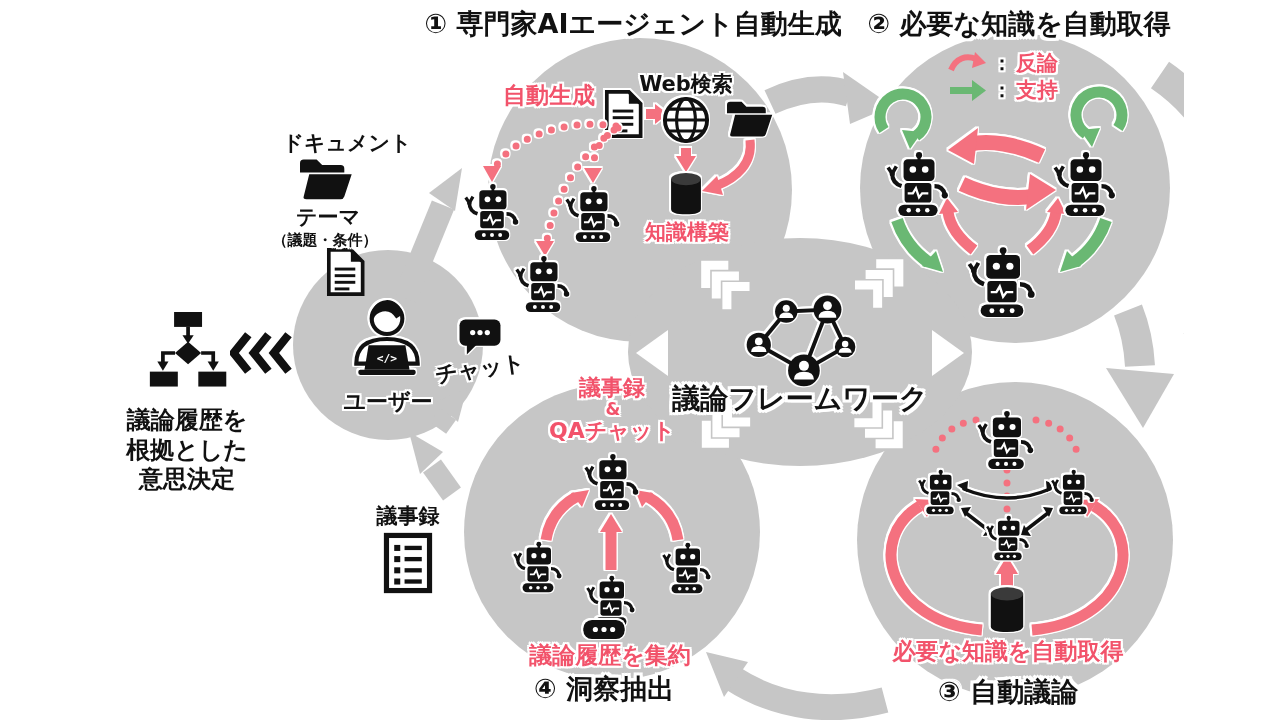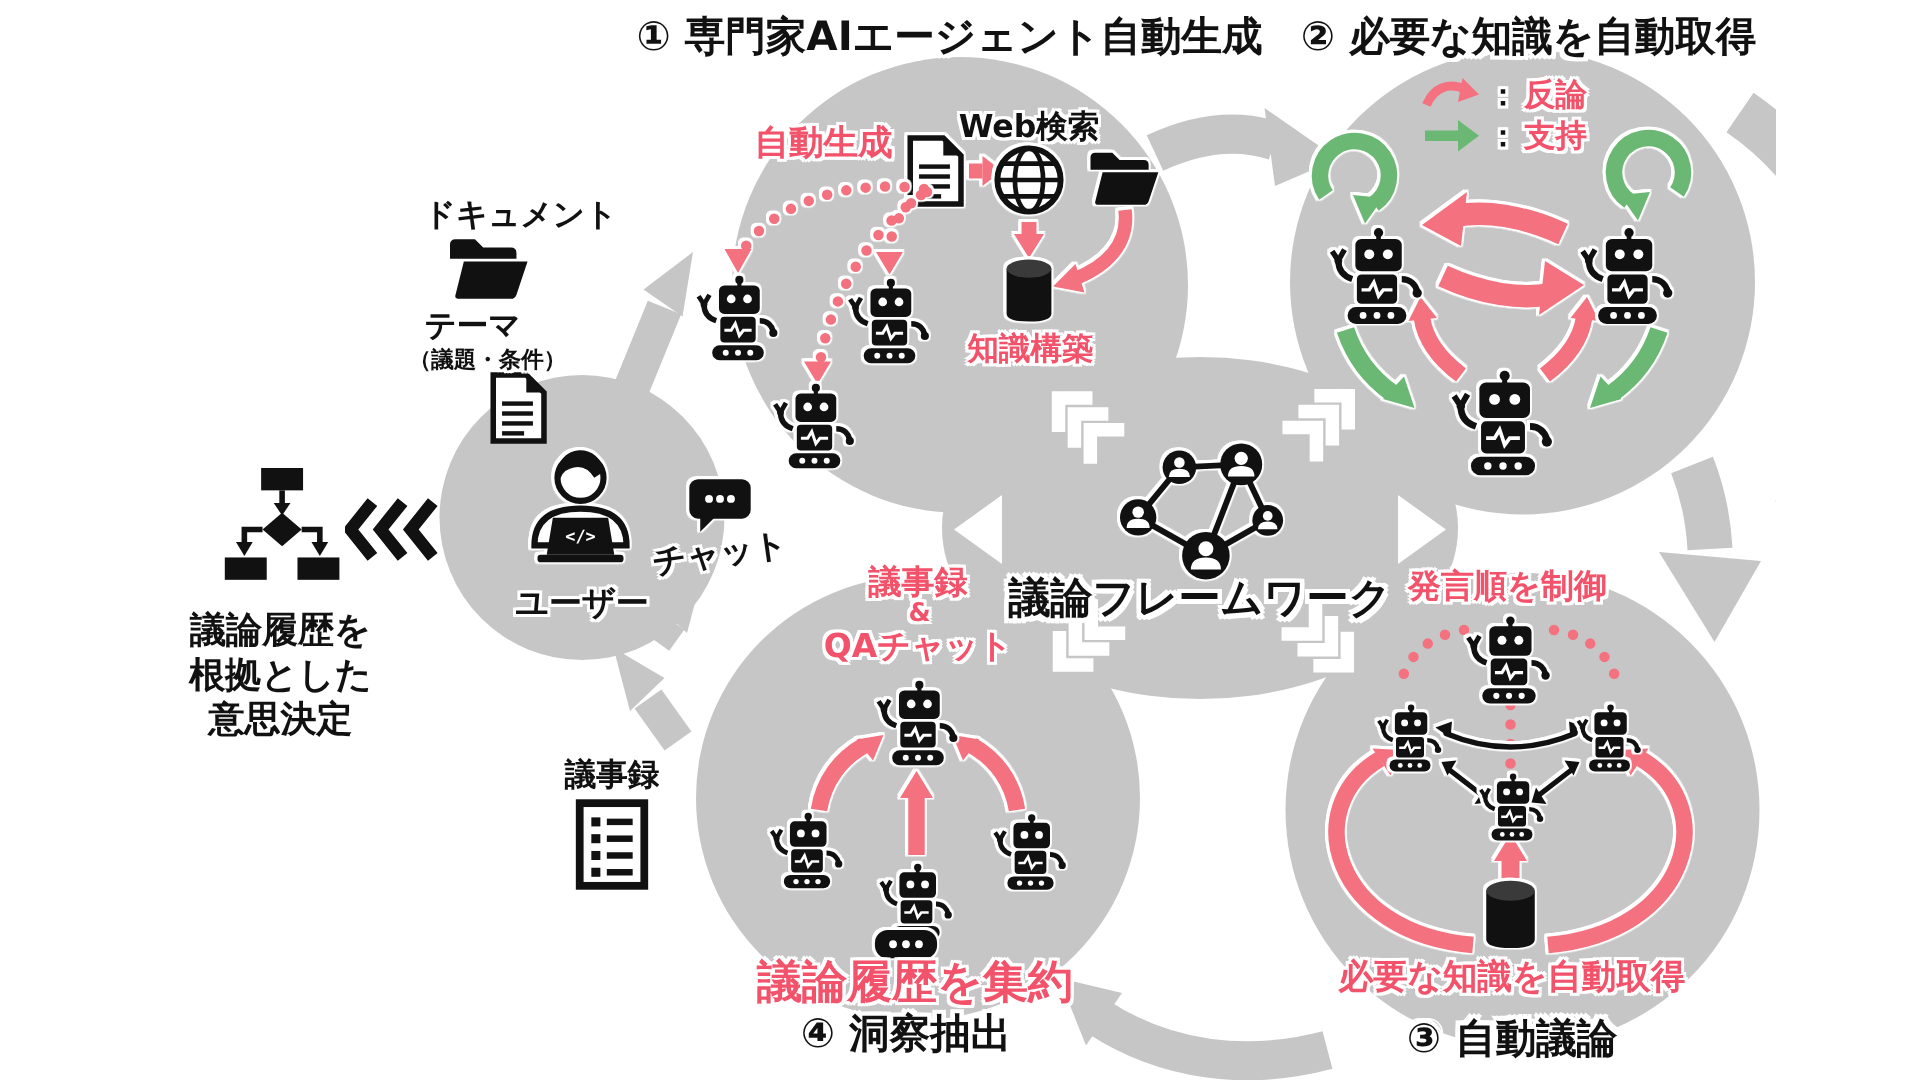--- a/index.html
+++ b/index.html
@@ -344,30 +344,29 @@
 </div>
 <div class="lbl-left owS" style="left:948px;top:90px;">
   <svg width="40" height="26">
     <rect x="2" y="10" width="23" height="7" fill="#6ab873"></rect>
     <polygon points="38,13.5 24,3 24,24" fill="#6ab873"></polygon>
   </svg>
   <span style="font-size:20px;color:#111;">：</span>
   <span class="pink" style="font-size:21px;text-align:right;">支持</span>
 </div>
 
-<div class="lbl pink owS" style="left:1005px;top:391px;font-size:22px;">発言順を制御</div>
 <div class="lbl pink owS" style="left:1008px;top:651px;font-size:23px;">必要な知識を自動取得</div>
 
 <div class="lbl pink owS" style="left:612px;top:388px;font-size:22px;">議事録</div>
 <div class="lbl pink owS" style="left:613px;top:409px;font-size:17px;">&amp;</div>
 <div class="lbl pink owS" style="left:612px;top:431px;font-size:22px;">QAチャット</div>
-<div class="lbl pink owS" style="left:610px;top:655px;font-size:30px;">議論履歴を集約</div>
+<div class="lbl pink owS" style="left:610px;top:655px;font-size:23px;">議論履歴を集約</div>
 
 <div class="lbl owS" style="left:347px;top:143px;font-size:21px;">ドキュメント</div>
-<div class="lbl owS" style="left:315px;top:217px;font-size:21px;">テーマ</div>
+<div class="lbl owS" style="left:328px;top:217px;font-size:21px;">テーマ</div>
 <div class="lbl owS" style="left:325px;top:240px;font-size:15px;">（議題・条件）</div>
 <div class="lbl owS" style="left:388px;top:402px;font-size:22px;">ユーザー</div>
 <div class="lbl owS" style="left:480px;top:369px;font-size:22px;transform:translate(-50%,-50%) rotate(-8deg);">チャット</div>
 <div class="lbl owS" style="left:408px;top:516px;font-size:21px;">議事録</div>
 
 <div class="lbl owB" style="left:187px;top:420px;font-size:24px;">議論履歴を</div>
 <div class="lbl owB" style="left:187px;top:450px;font-size:24px;">根拠とした</div>
 <div class="lbl owB" style="left:187px;top:479px;font-size:24px;">意思決定</div>
 
 </div>

